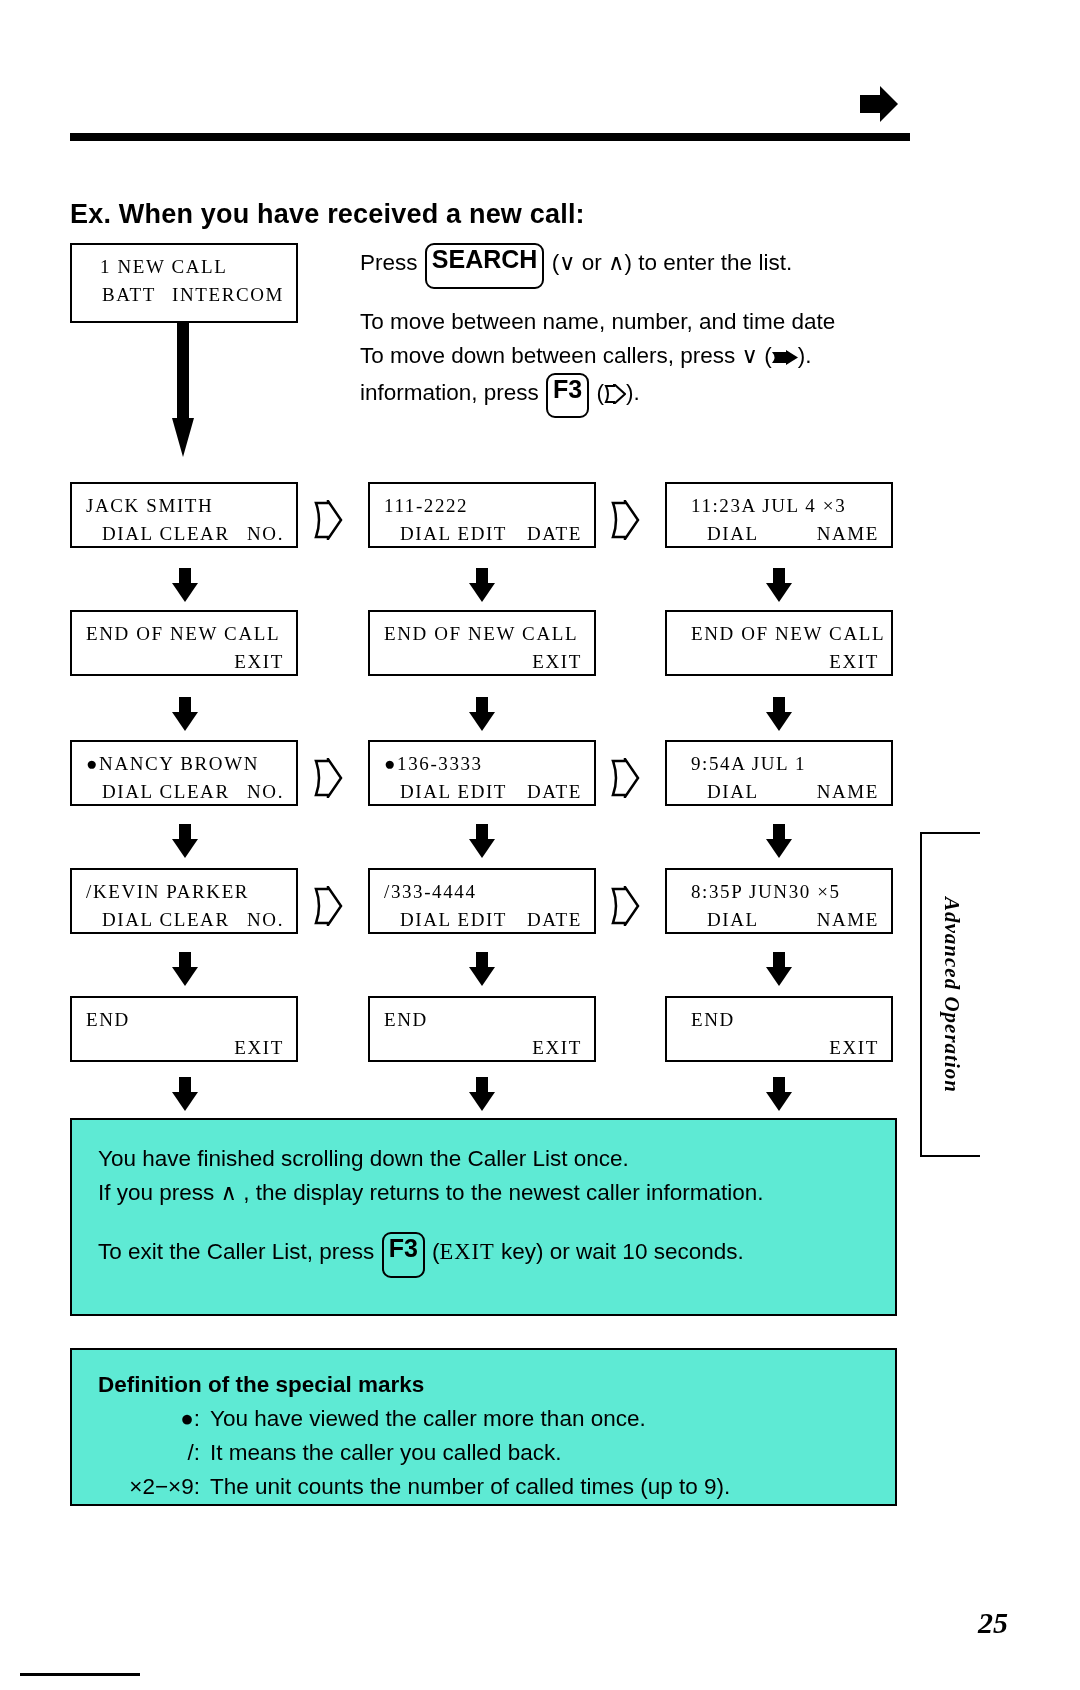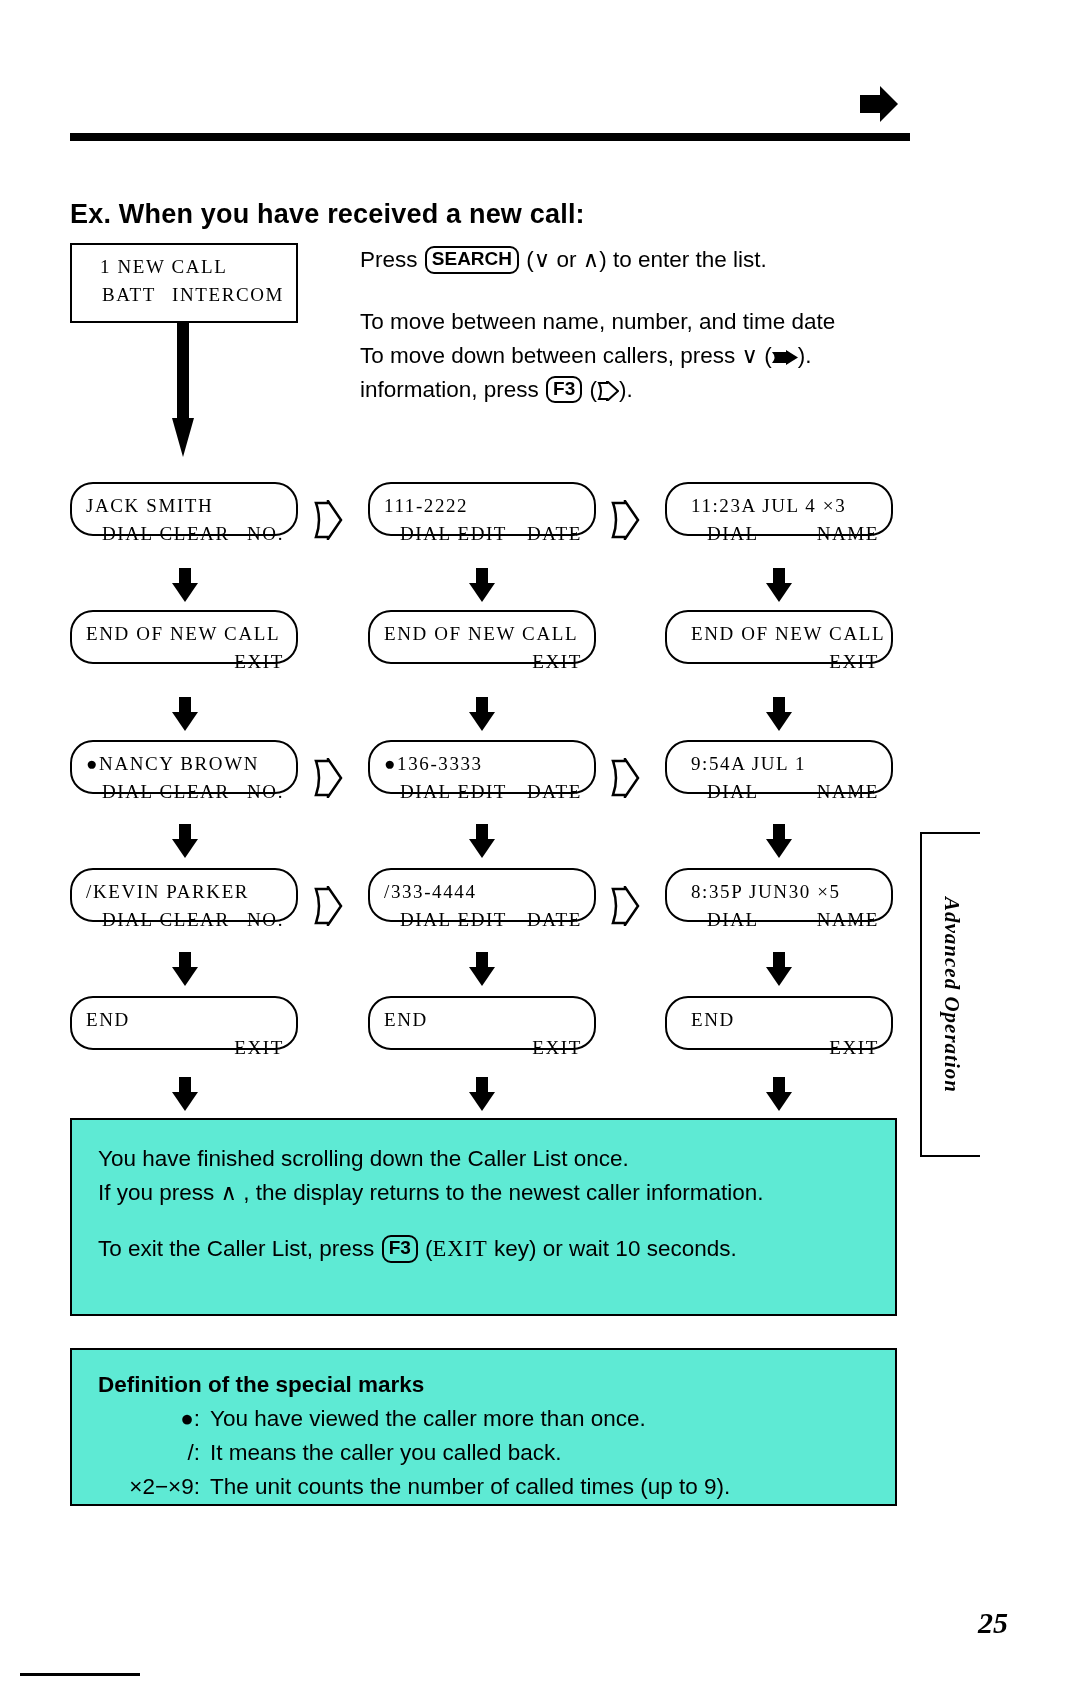--- a/index.html
+++ b/index.html
@@ -56,21 +56,21 @@
   .w1 { width: 228px; }
   .w2 { width: 228px; }
   .w3 { width: 228px; padding-left: 24px; }
 
   .row1 { top: 482px; }
   .row2 { top: 610px; }
   .row3 { top: 740px; }
   .row4 { top: 868px; }
   .row5 { top: 996px; }
 
-  .lcd.tall { height: 54px; border-radius: 23px; }
+  .lcd.tall { height: 66px; }
 
   
   .arrow-down-big {
     position: absolute; left: 172px; top: 322px;
     width: 22px; height: 135px;
   }
   .arrow-down {
     position: absolute;
     width: 26px; height: 34px;
   }
@@ -85,23 +85,23 @@
     font-size: 22.5px;
     line-height: 1.5;
     white-space: nowrap;
   }
   #instr-1 { left: 360px; top: 243px; }
   #instr-2 { left: 360px; top: 305px; }
   .keycap {
     display: inline-block;
     border: 2px solid #000;
     border-radius: 9px;
-    padding: 0px 5px 2px 5px;
+    padding: 0px 5px 13px 5px;
     font-weight: bold;
-    font-size: 19px;
+    font-size: 25px;
     line-height: 1.15;
     vertical-align: 2px;
     margin: 0 1px;
   }
   .mono-sm { font-family: "Liberation Serif", serif; letter-spacing: 1px; }
 
   
   .notebox {
     position: absolute;
     border: 2.5px solid #000;

